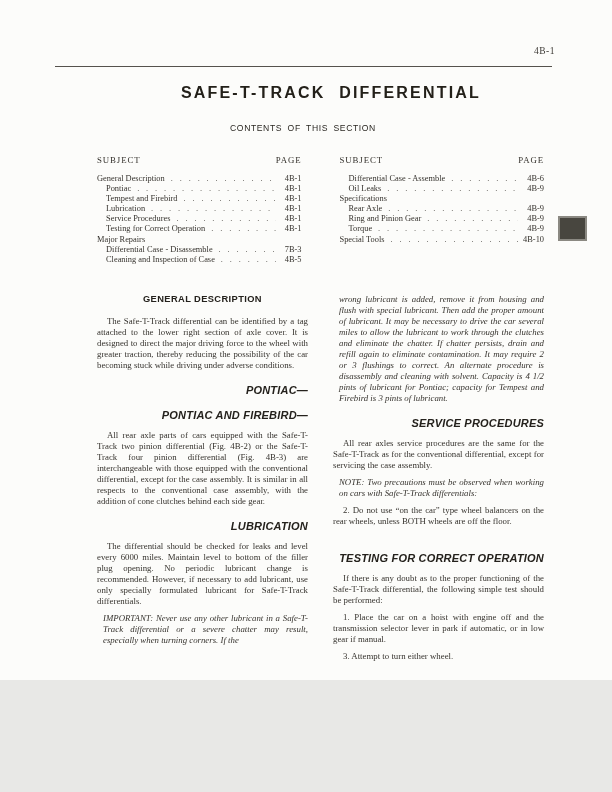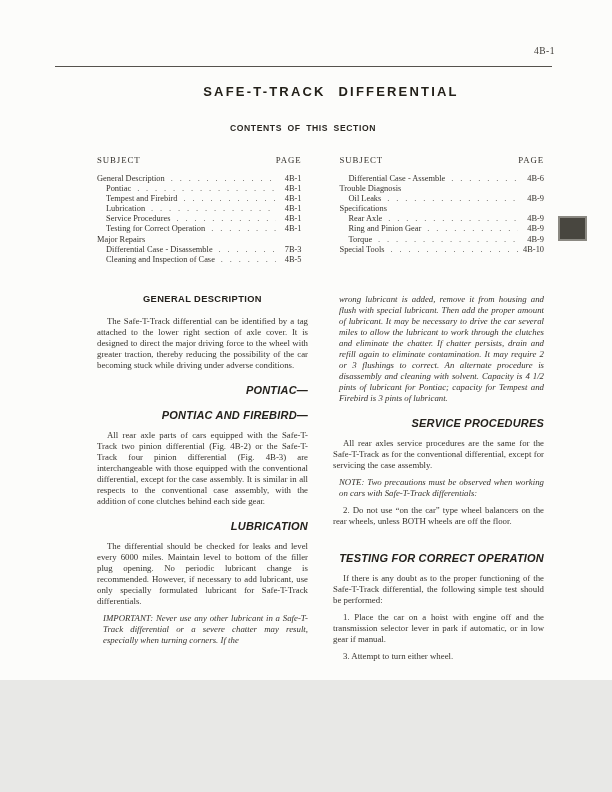--- a/index.html
+++ b/index.html
@@ -30,33 +30,33 @@
     border-top: 1.6px solid #55524d;
   }
   .title {
     position: absolute;
     top: 84px;
     left: 66px;
     right: 16px;
     text-align: center;
     font-family: "Liberation Sans", sans-serif;
     font-weight: bold;
-    font-size: 13px;
+    font-size: 16px;
     letter-spacing: 2.2px;
     word-spacing: 7px;
     color: #232019;
   }
   .contents-heading {
     position: absolute;
     top: 123px;
     left: 0;
     right: 6px;
     text-align: center;
     font-family: "Liberation Sans", sans-serif;
-    font-weight: bold;
+    font-weight: normal;
     font-size: 8.6px;
     letter-spacing: .6px;
     word-spacing: 2.5px;
     color: #2a2722;
   }
   
   .toc {
     position: absolute;
     top: 155px;
     left: 97px;
@@ -217,23 +217,20 @@
     <div class="toc-col">
       <div class="toc-head">
         <span>SUBJECT</span>
         <span>PAGE</span>
       </div>
       <div class="toc-entries">
           <div class="toc-entry">
             <span class="lbl ind">Differential Case - Assemble</span>
             <span class="dots">. . . . . . . . . . . . . . . . . . . . . . . . . . . . . . . . . . . . . . . . . . . . . . . . . . . . . . . . . . . .</span>
             <span class="pg">4B-6</span>
-          </div>
-          <div class="toc-entry">
-            <span class="lbl">Trouble Diagnosis</span>
           </div>
           <div class="toc-entry">
             <span class="lbl ind">Oil Leaks</span>
             <span class="dots">. . . . . . . . . . . . . . . . . . . . . . . . . . . . . . . . . . . . . . . . . . . . . . . . . . . . . . . . . . . .</span>
             <span class="pg">4B-9</span>
           </div>
           <div class="toc-entry">
             <span class="lbl">Specifications</span>
           </div>
           <div class="toc-entry">

